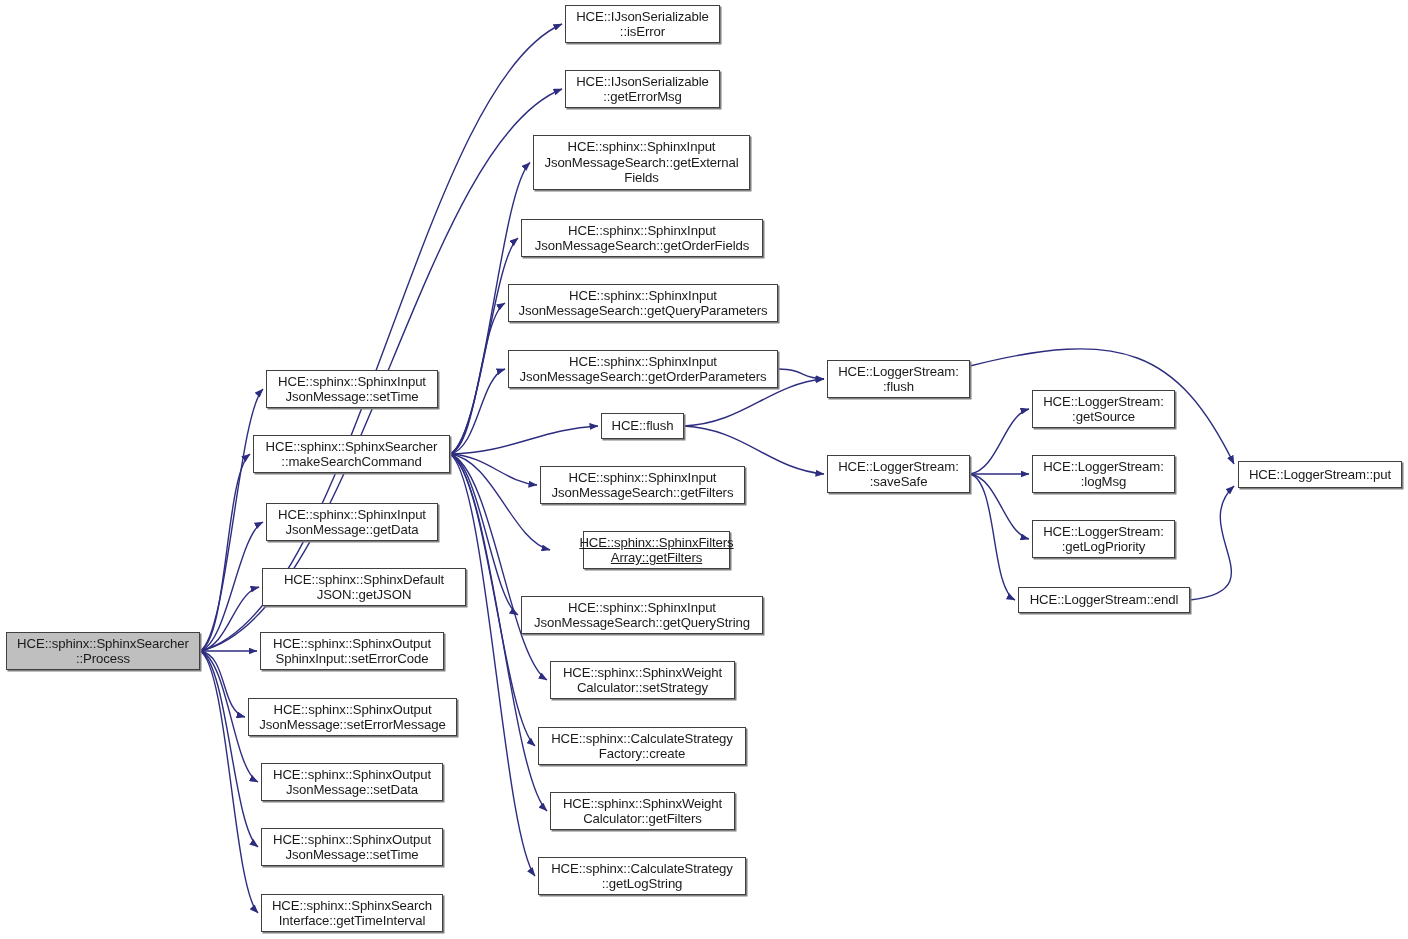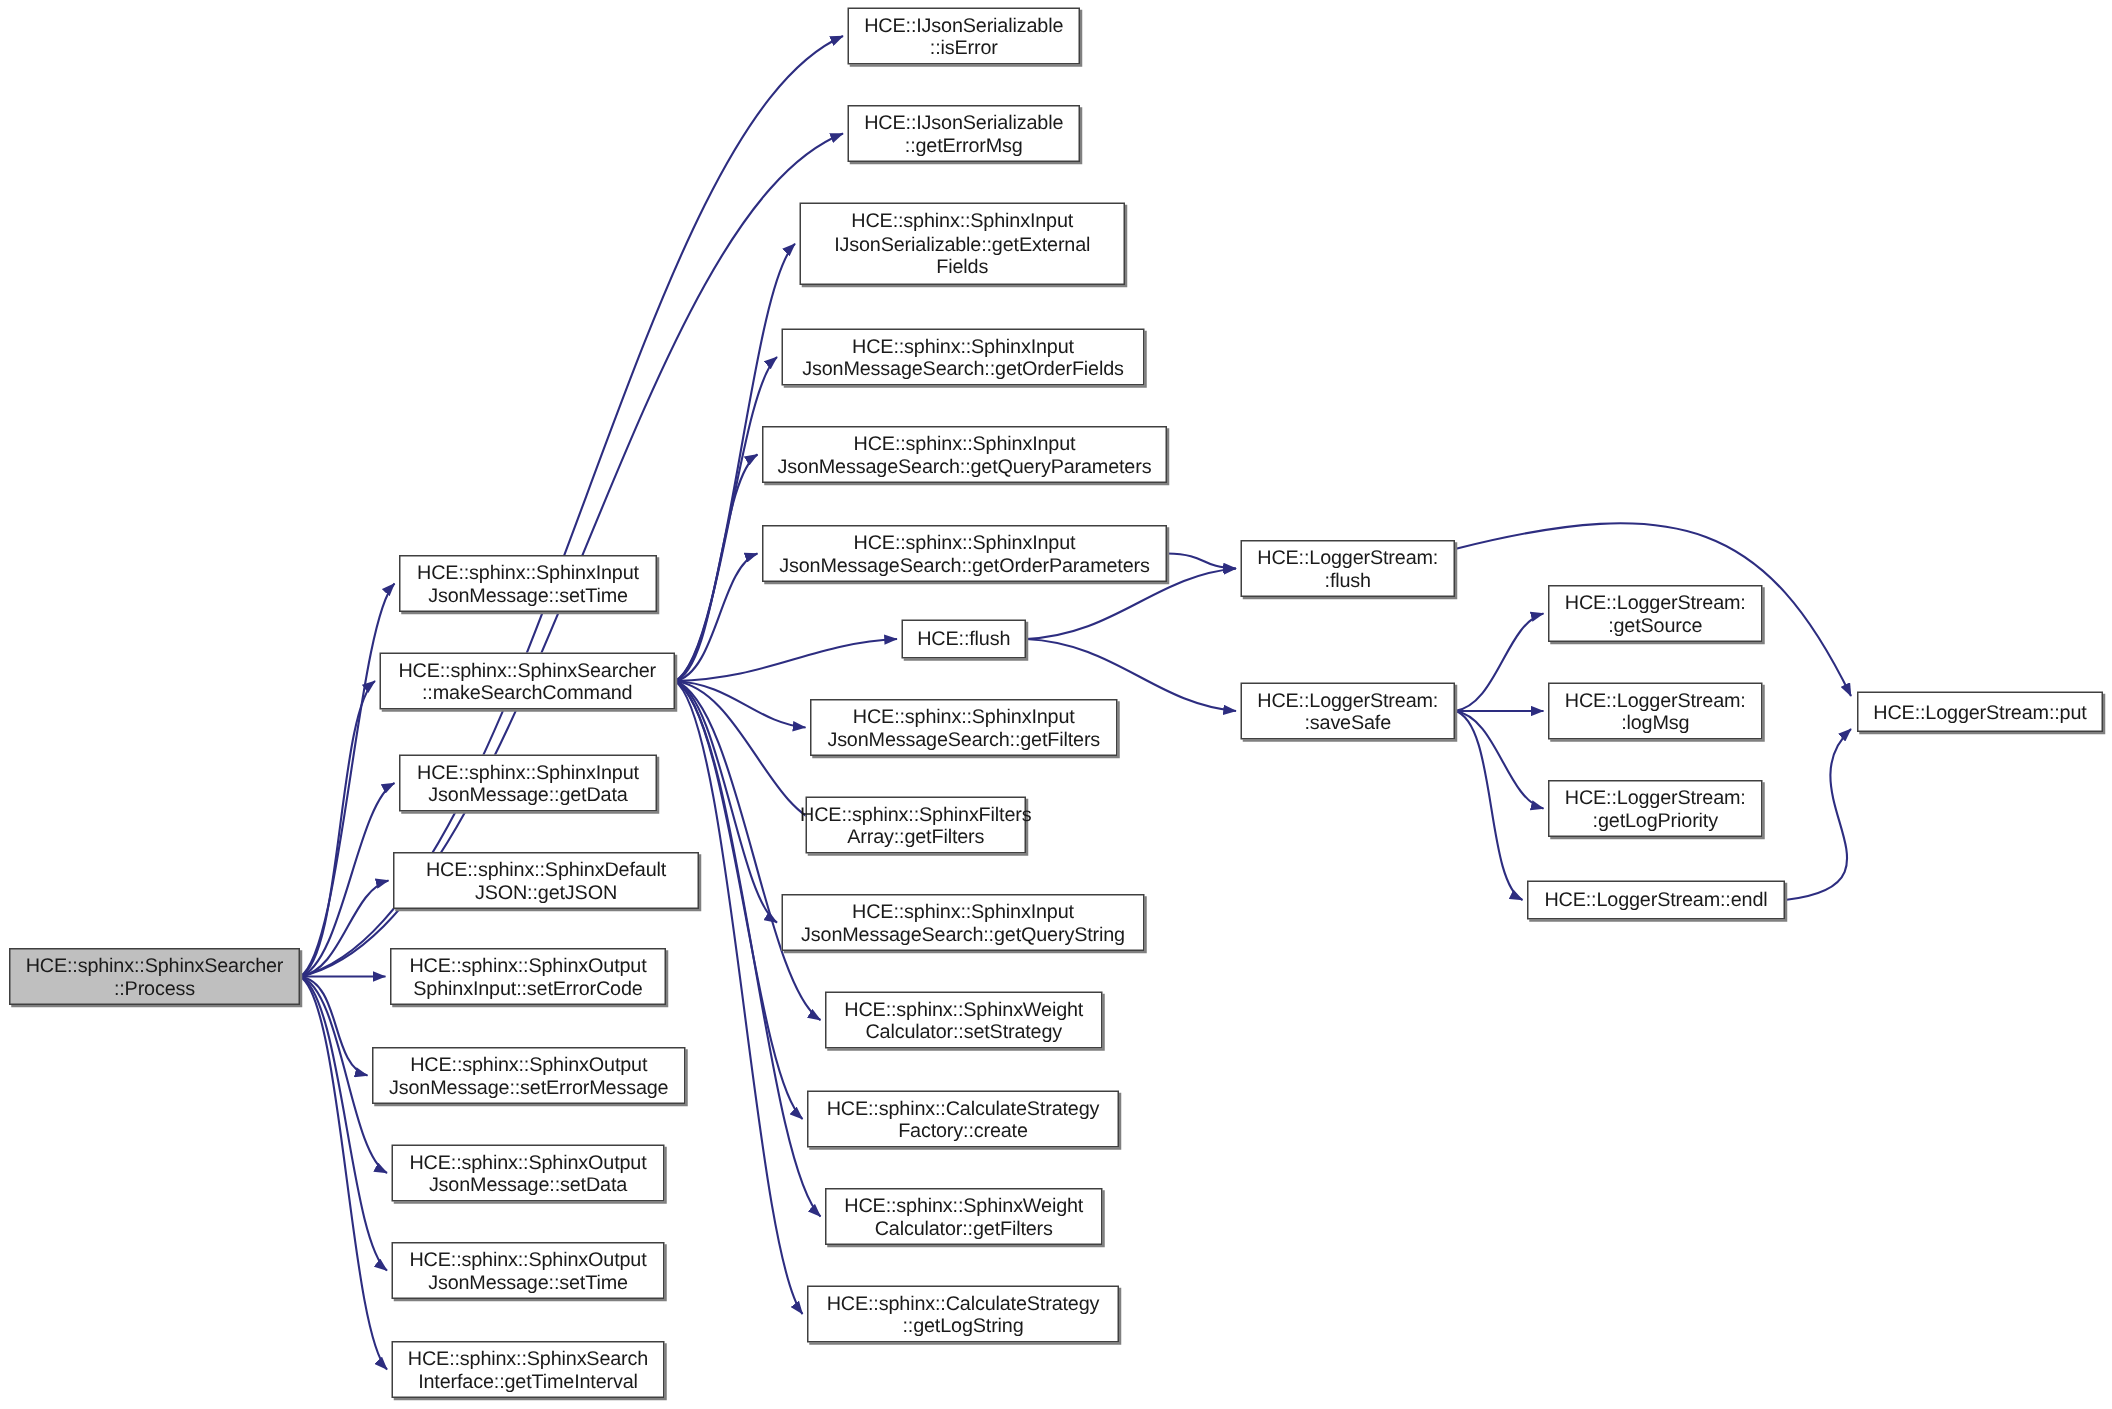--- a/index.html
+++ b/index.html
@@ -138,21 +138,21 @@
       <div class="node" style="left: 565px; top: 5px; width: 155px; height: 38px;">
         <span class="ln">HCE::IJsonSerializable</span>
         <span class="ln">::isError</span>
       </div>
       <div class="node" style="left: 565px; top: 70px; width: 155px; height: 38px;">
         <span class="ln">HCE::IJsonSerializable</span>
         <span class="ln">::getErrorMsg</span>
       </div>
       <div class="node" style="left: 533px; top: 135px; width: 217px; height: 55px;">
         <span class="ln">HCE::sphinx::SphinxInput</span>
-        <span class="ln">IJsonSerializable::getExternal</span>
+        <span class="ln">JsonMessageSearch::getExternal</span>
         <span class="ln">Fields</span>
       </div>
       <div class="node" style="left: 521px; top: 219px; width: 242px; height: 38px;">
         <span class="ln">HCE::sphinx::SphinxInput</span>
         <span class="ln">JsonMessageSearch::getOrderFields</span>
       </div>
       <div class="node" style="left: 508px; top: 284px; width: 270px; height: 38px;">
         <span class="ln">HCE::sphinx::SphinxInput</span>
         <span class="ln">JsonMessageSearch::getQueryParameters</span>
       </div>
@@ -160,21 +160,21 @@
         <span class="ln">HCE::sphinx::SphinxInput</span>
         <span class="ln">JsonMessageSearch::getOrderParameters</span>
       </div>
       <div class="node" style="left: 601px; top: 413px; width: 83px; height: 26px;">
         <span class="ln">HCE::flush</span>
       </div>
       <div class="node" style="left: 540px; top: 466px; width: 205px; height: 38px;">
         <span class="ln">HCE::sphinx::SphinxInput</span>
         <span class="ln">JsonMessageSearch::getFilters</span>
       </div>
-      <div class="node" style="left: 537px; top: 531px; width: 147px; height: 38px;">
+      <div class="node" style="left: 583px; top: 531px; width: 147px; height: 38px; text-decoration: underline;">
         <span class="ln">HCE::sphinx::SphinxFilters</span>
         <span class="ln">Array::getFilters</span>
       </div>
       <div class="node" style="left: 521px; top: 596px; width: 242px; height: 38px;">
         <span class="ln">HCE::sphinx::SphinxInput</span>
         <span class="ln">JsonMessageSearch::getQueryString</span>
       </div>
       <div class="node" style="left: 550px; top: 661px; width: 185px; height: 38px;">
         <span class="ln">HCE::sphinx::SphinxWeight</span>
         <span class="ln">Calculator::setStrategy</span>

